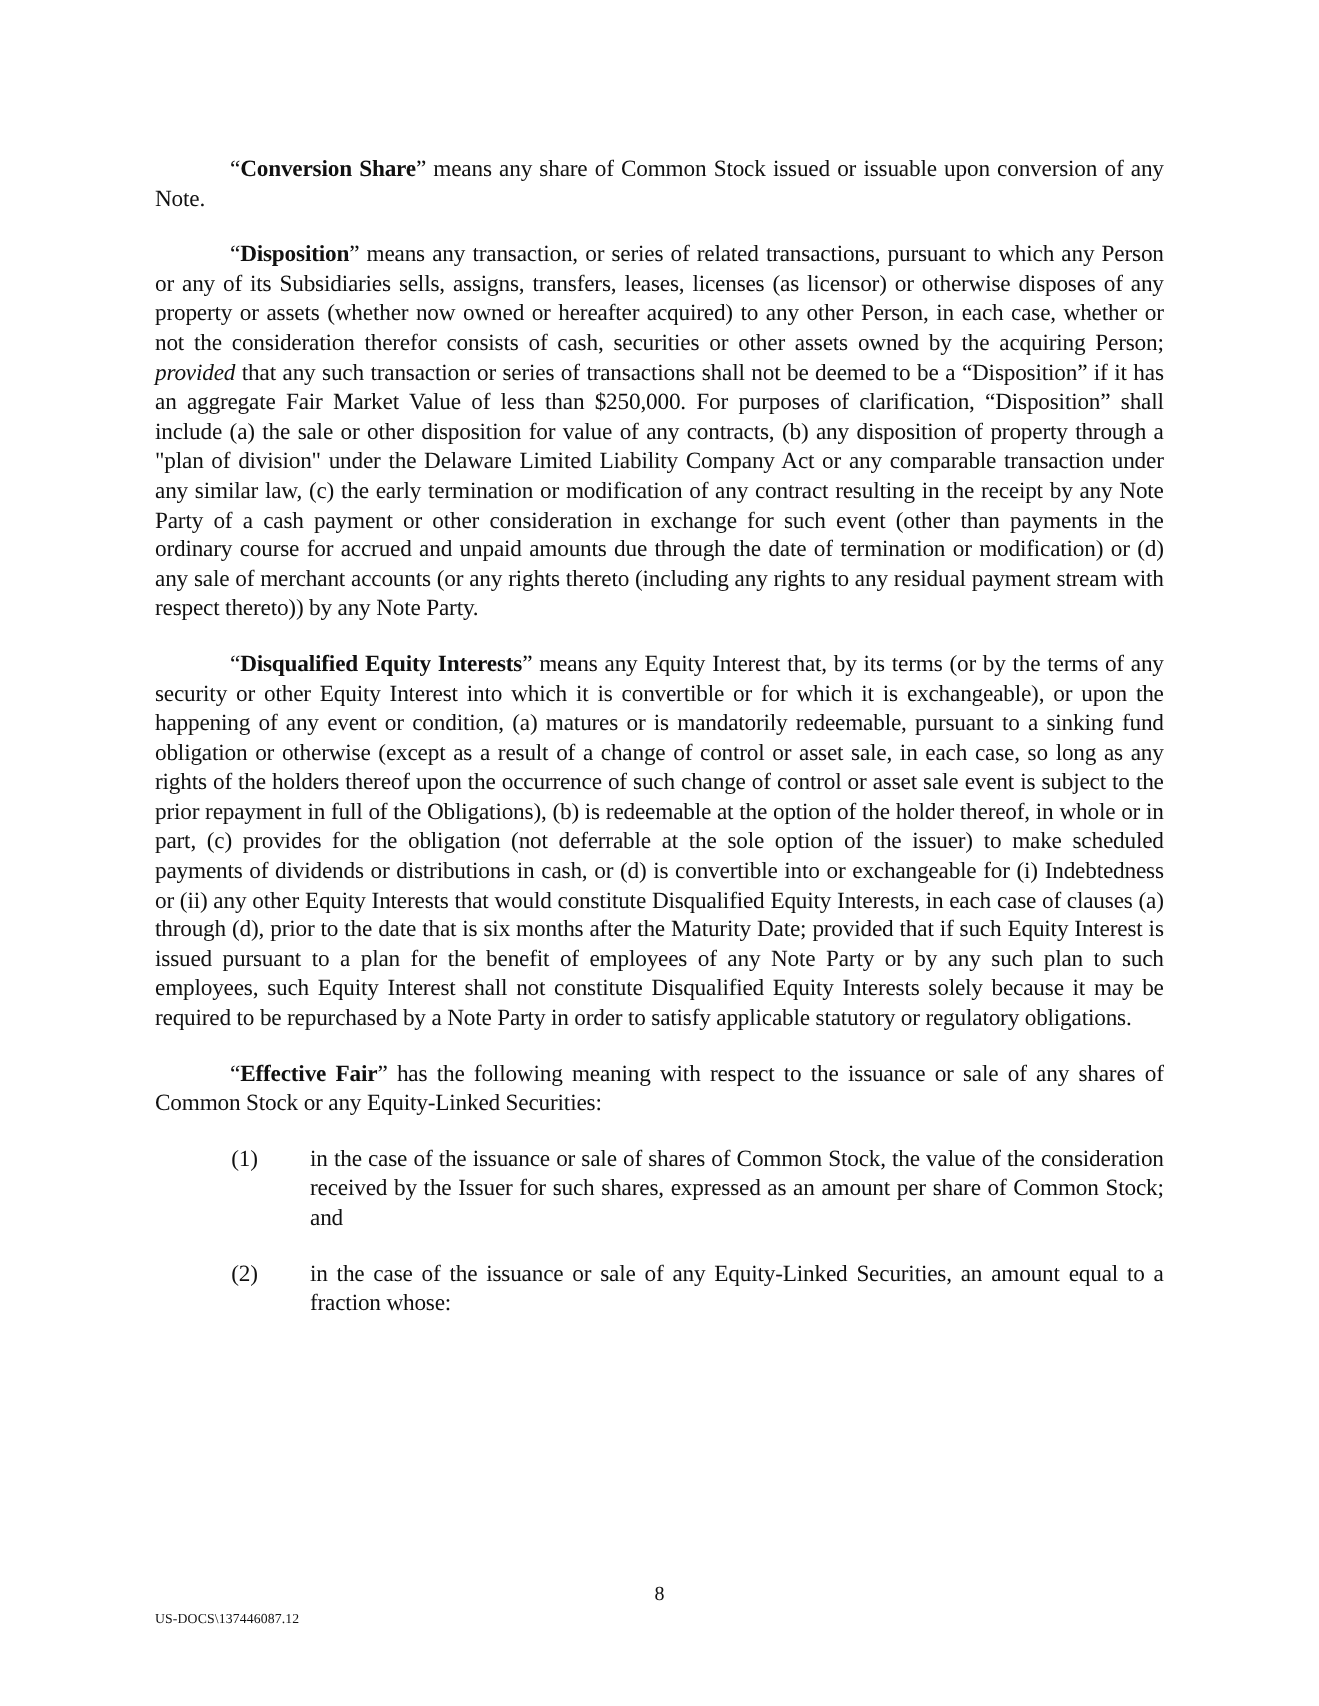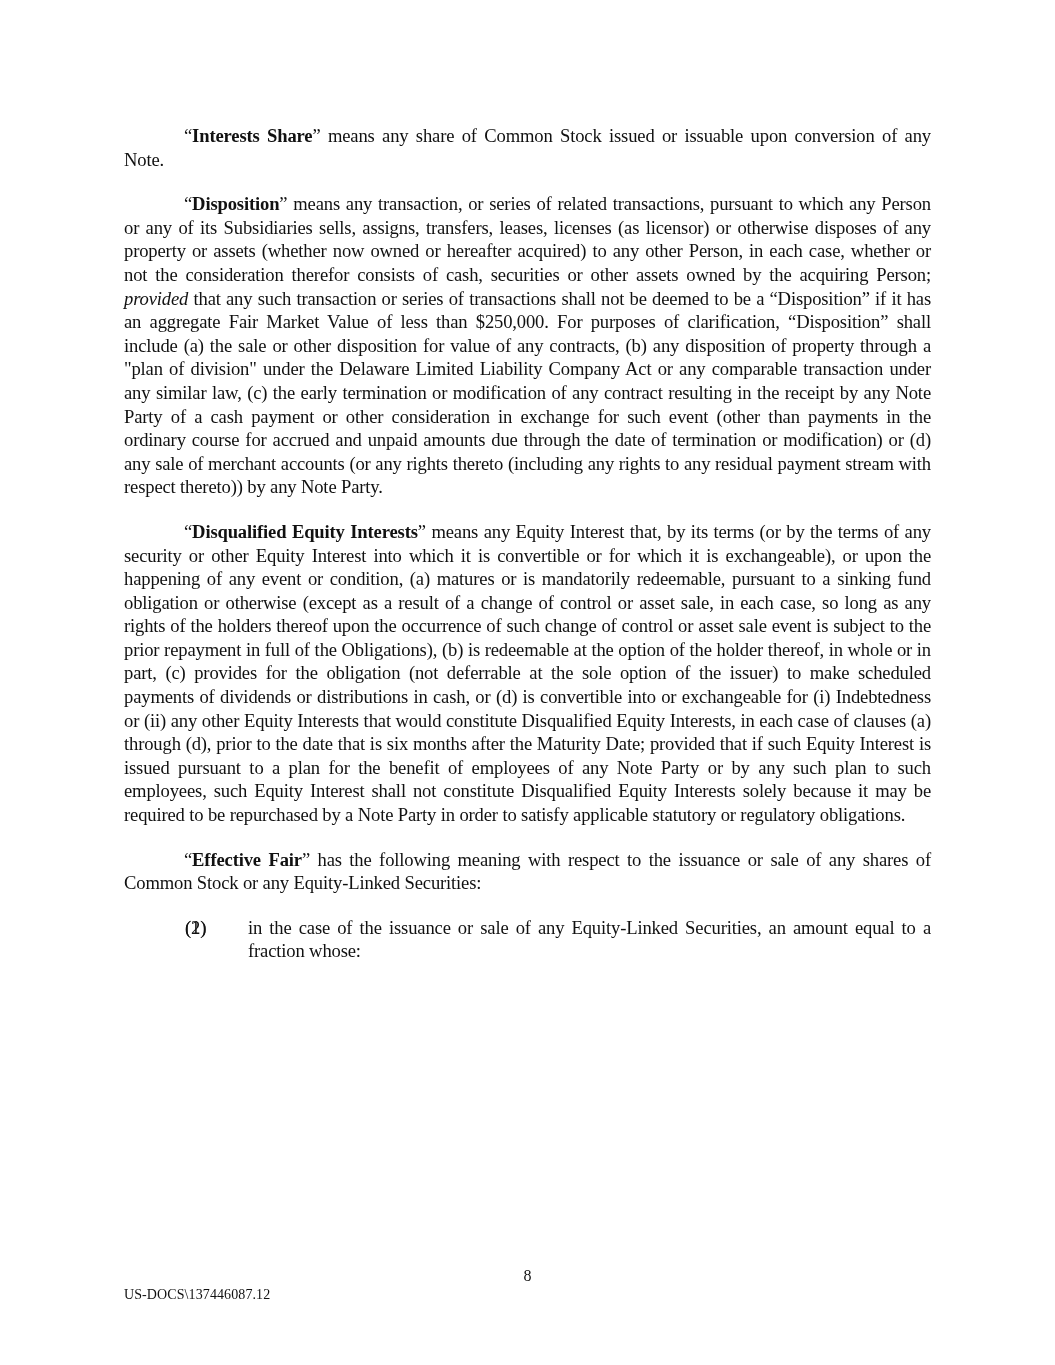--- a/index.html
+++ b/index.html
@@ -54,41 +54,42 @@
       left: 0;
       width: 1055px;
       text-align: center;
       font-size: 16px;
       line-height: 18px;
     }
     .doc-id {
       position: absolute;
       left: 124px;
       top: 1288px;
-      font-size: 14px;
+      font-size: 11px;
       line-height: 14px;
       letter-spacing: 0.1px;
     }
   </style>
 </head>
 <body>
 
 <div class="page">
 
-  <p class="para"><span>“</span><span class="term">Interests Share</span><span>”</span><span> means any share of Common Stock issued or issuable upon conversion of any Note.</span></p>
+  <p class="para"><span>“</span><span class="term">Conversion Share</span><span>”</span><span> means any share of Common Stock issued or issuable upon conversion of any Note.</span></p>
 
 
   <p class="para"><span>“</span><span class="term">Disposition</span><span>”</span><span> means any transaction, or series of related transactions, pursuant to which any Person or any of its Subsidiaries sells, assigns, transfers, leases, licenses (as licensor) or otherwise disposes of any property or assets (whether now owned or hereafter acquired) to any other Person, in each case, whether or not the consideration therefor consists of cash, securities or other assets owned by the acquiring Person; </span><em>provided</em><span> that any such transaction or series of transactions shall not be deemed to be a “Disposition” if it has an aggregate Fair Market Value of less than $250,000. For purposes of clarification, “Disposition” shall include (a) the sale or other disposition for value of any contracts, (b) any disposition of property through a "plan of division" under the Delaware Limited Liability Company Act or any comparable transaction under any similar law, (c) the early termination or modification of any contract resulting in the receipt by any Note Party of a cash payment or other consideration in exchange for such event (other than payments in the ordinary course for accrued and unpaid amounts due through the date of termination or modification) or (d) any sale of merchant accounts (or any rights thereto (including any rights to any residual payment stream with respect thereto)) by any Note Party.</span></p>
 
   <p class="para"><span>“</span><span class="term">Disqualified Equity Interests</span><span>”</span><span> means any Equity Interest that, by its terms (or by the terms of any security or other Equity Interest into which it is convertible or for which it is exchangeable), or upon the happening of any event or condition, (a) matures or is mandatorily redeemable, pursuant to a sinking fund obligation or otherwise (except as a result of a change of control or asset sale, in each case, so long as any rights of the holders thereof upon the occurrence of such change of control or asset sale event is subject to the prior repayment in full of the Obligations), (b) is redeemable at the option of the holder thereof, in whole or in part, (c) provides for the obligation (not deferrable at the sole option of the issuer) to make scheduled payments of dividends or distributions in cash, or (d) is convertible into or exchangeable for (i) Indebtedness or (ii) any other Equity Interests that would constitute Disqualified Equity Interests, in each case of clauses (a) through (d), prior to the date that is six months after the Maturity Date; provided that if such Equity Interest is issued pursuant to a plan for the benefit of employees of any Note Party or by any such plan to such employees, such Equity Interest shall not constitute Disqualified Equity Interests solely because it may be required to be repurchased by a Note Party in order to satisfy applicable statutory or regulatory obligations.</span></p>
 
   <p class="para"><span>“</span><span class="term">Effective Fair</span><span>”</span><span> has the following meaning with respect to the issuance or sale of any shares of Common Stock or any Equity-Linked Securities:</span></p>
 
   <div class="list-item">
     <span class="num">(1)</span>
+    <span>in the case of the issuance or sale of shares of Common Stock, the value of the consideration received by the Issuer for such shares, expressed as an amount per share of Common Stock; and</span>
   </div>
 
   <div class="list-item">
     <span class="num">(2)</span>
     <span>in the case of the issuance or sale of any Equity-Linked Securities, an amount equal to a fraction whose:</span>
   </div>
 
 </div>
 
 <div class="page-number">8</div>

